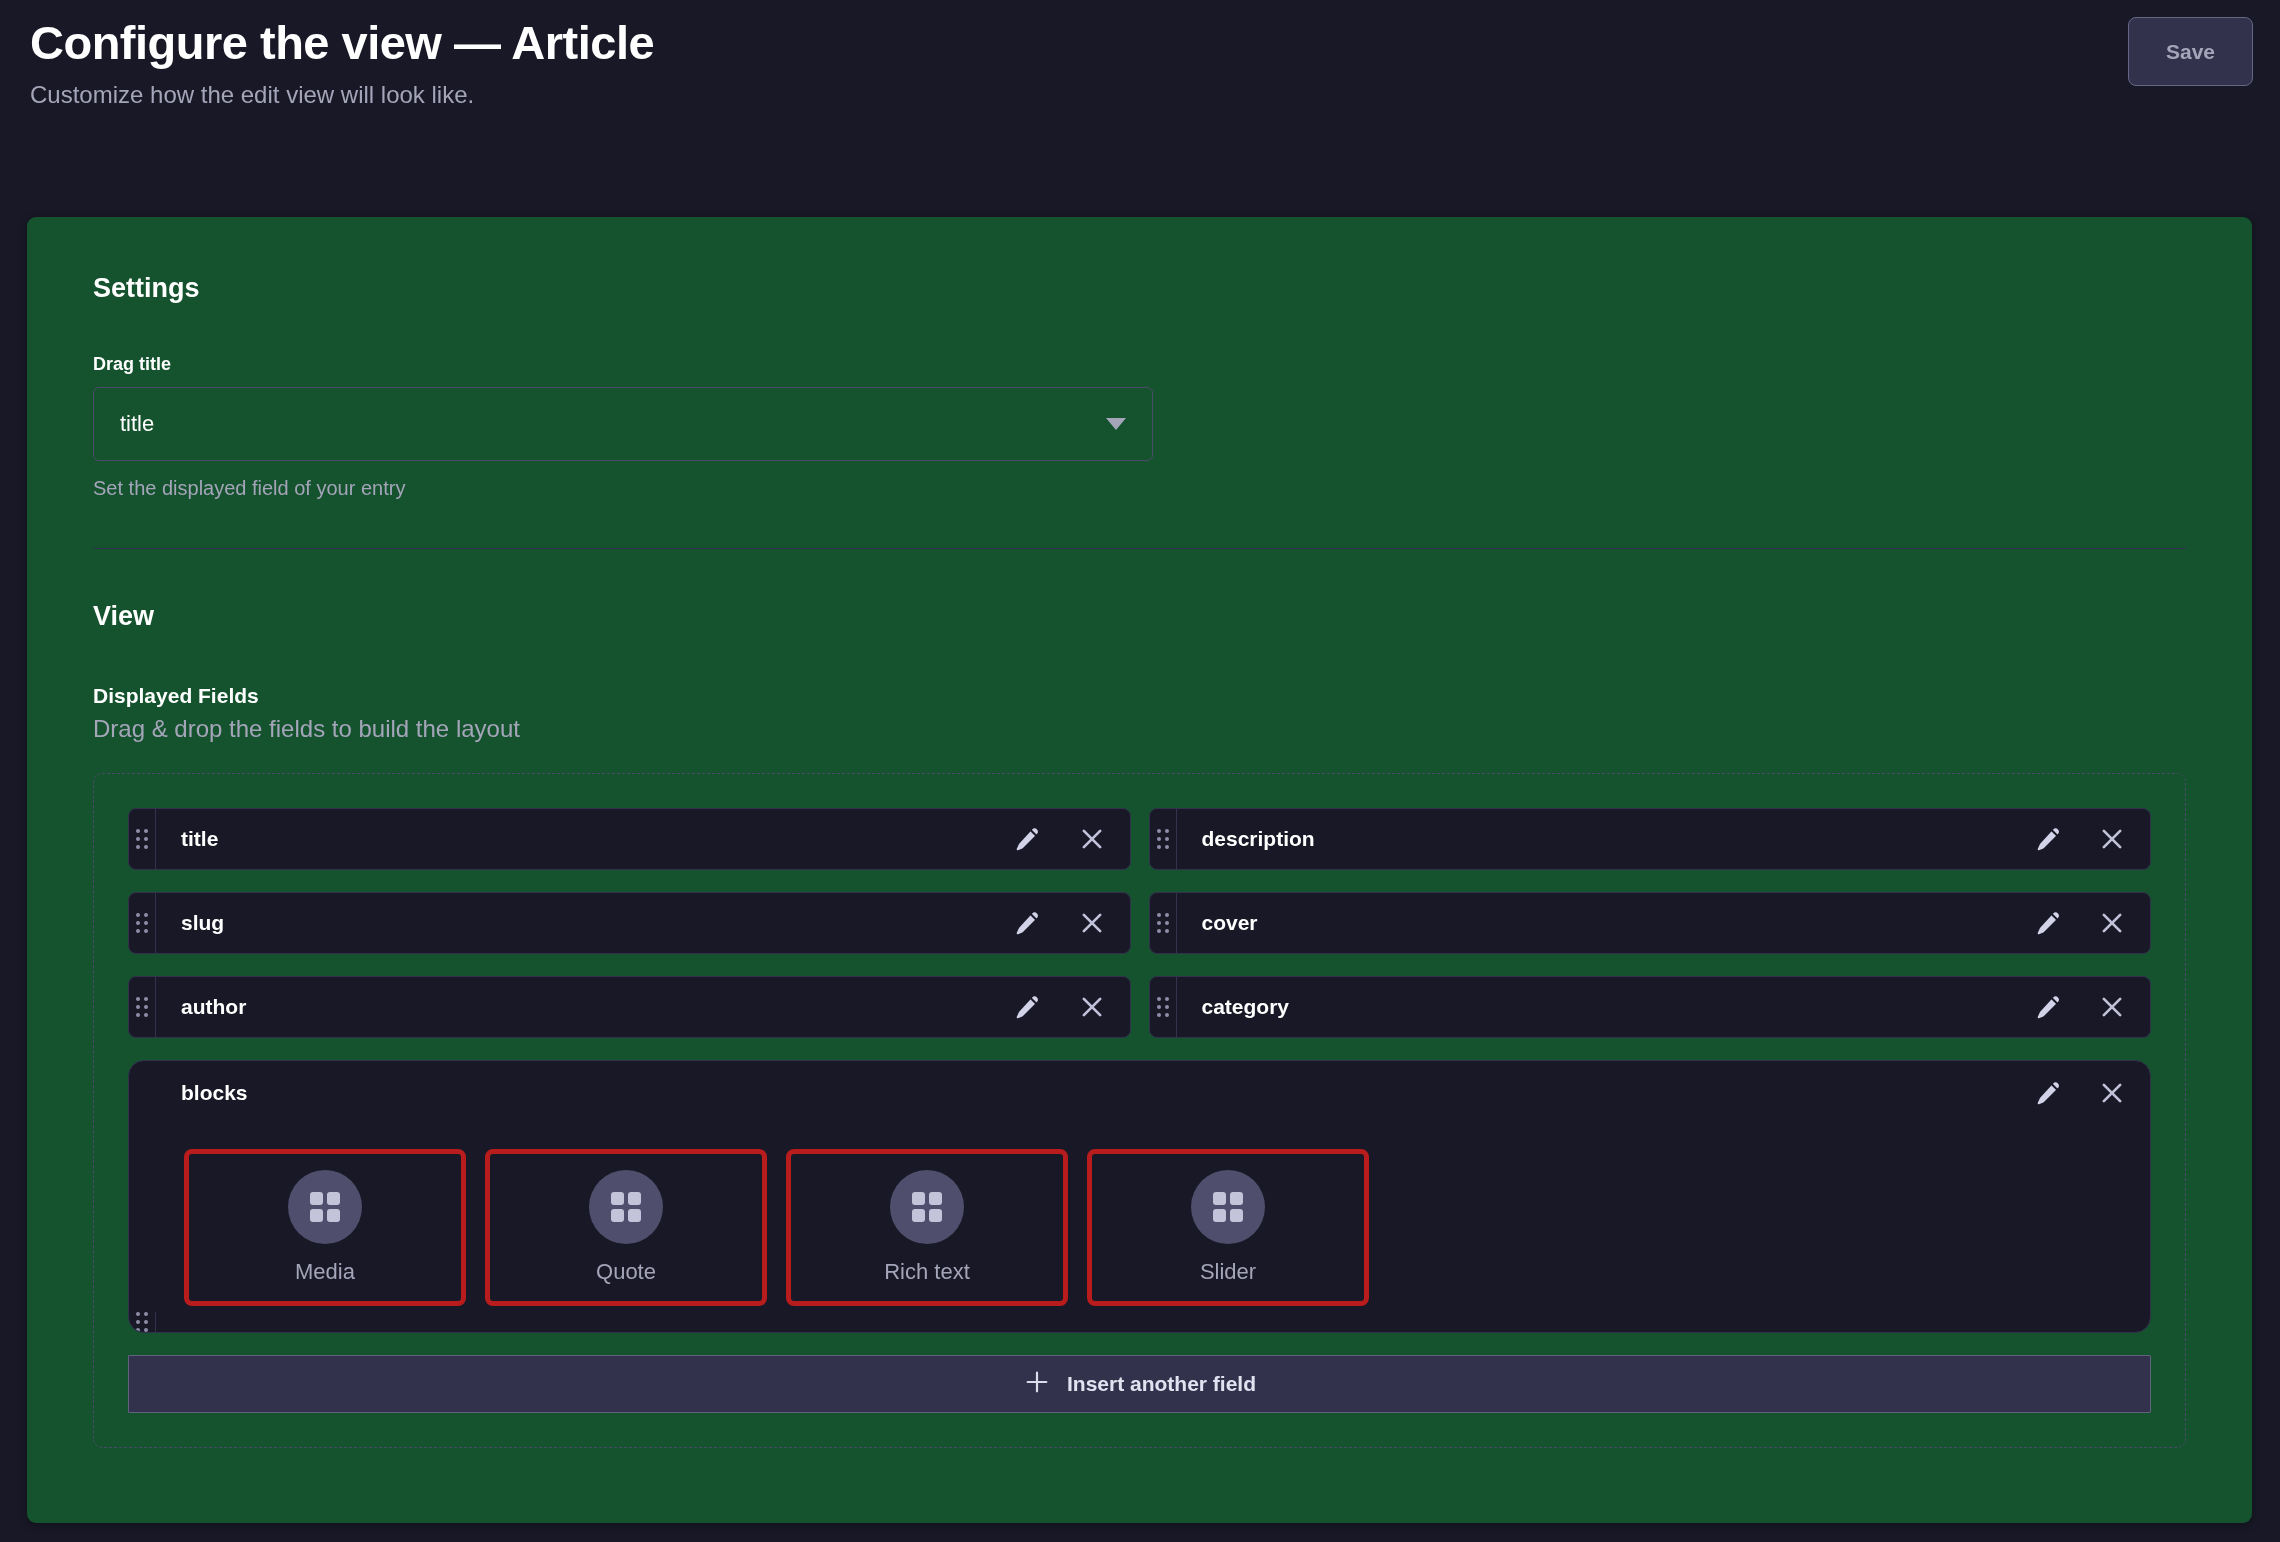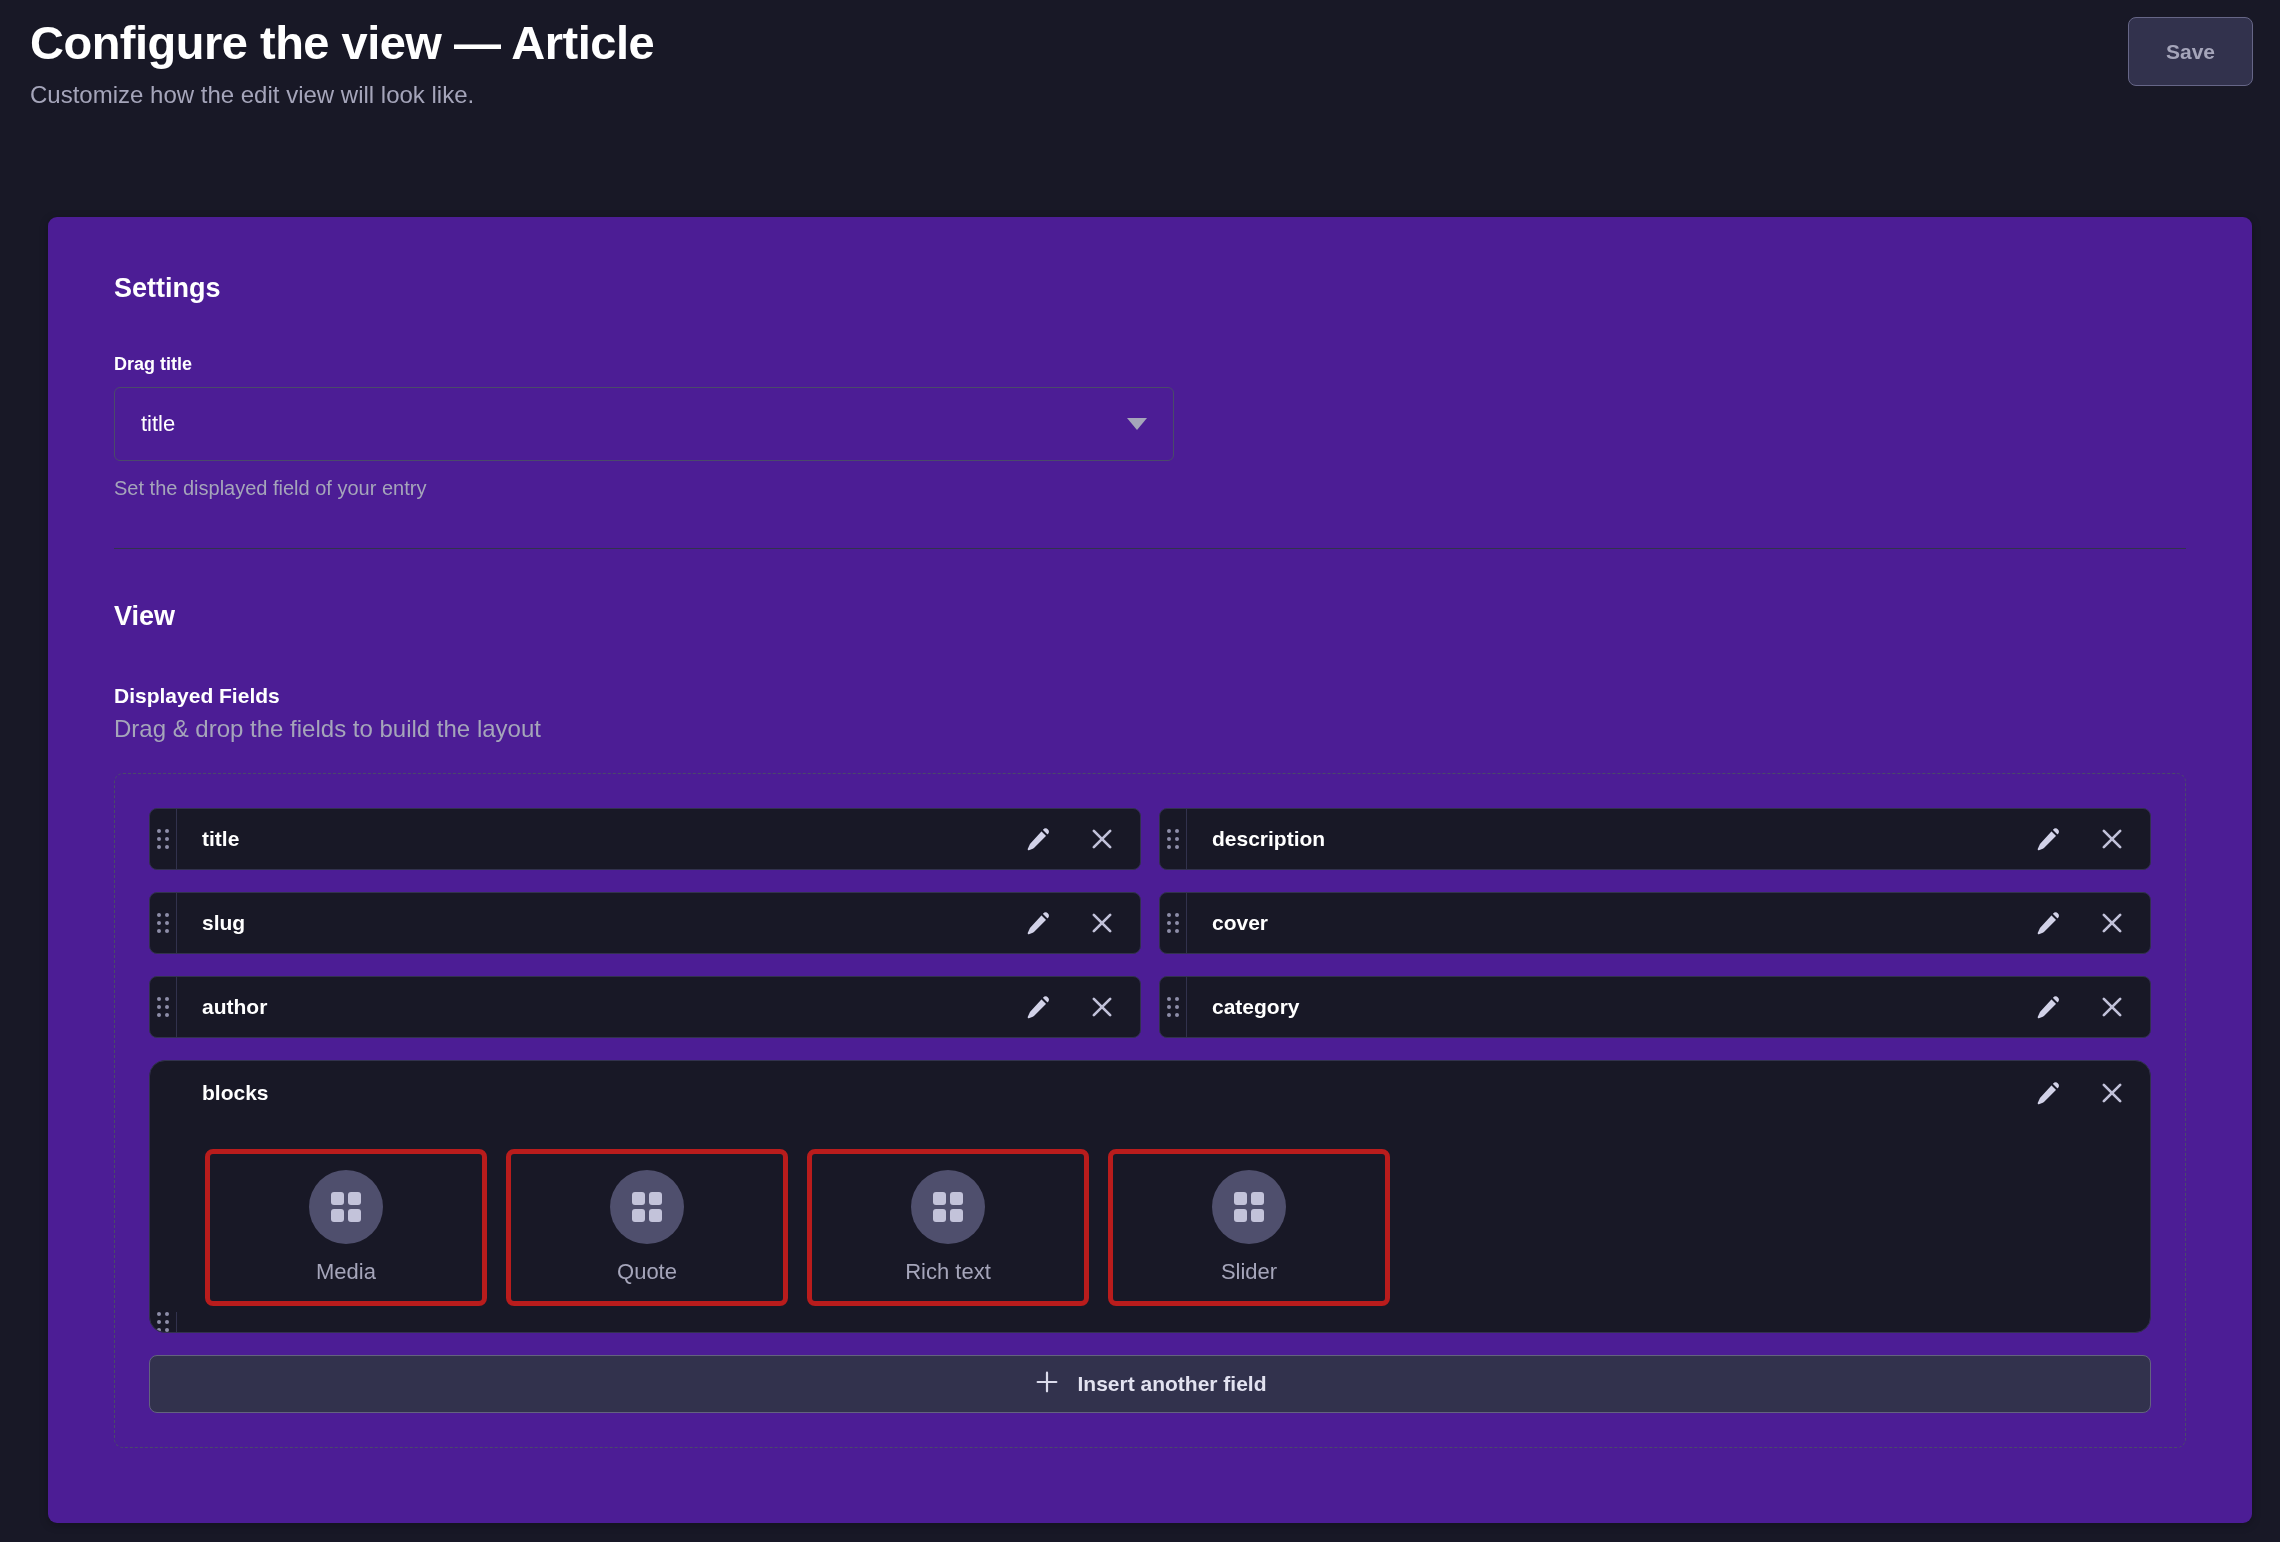--- a/index.html
+++ b/index.html
@@ -25,25 +25,24 @@
     color: #a5a5ba;
     font-family: "Liberation Sans", sans-serif;
     font-size: 21px; font-weight: 600;
     cursor: pointer;
   }
 
   
   .panel {
     position: absolute;
     left: 27px; right: 28px; top: 217px; bottom: 19px;
-    background: #4c1d95;
+    background: #14532d;
     border-radius: 9px;
     padding: 56px 66px 44px 66px;
     box-shadow: 0 2px 8px rgba(0,0,0,0.25);
-    margin-left: 21px;
   }
 
   .section-heading { font-size: 27px; font-weight: 600; color: #ffffff; }
 
   .entry-title-block { margin-top: 50px; }
   .field-label { font-size: 18px; font-weight: 700; color: #ffffff; display: block; }
   .select-box {
     margin-top: 12px;
     width: 1060px; height: 74px;
     border: 1px solid #4a4a6a;
@@ -147,21 +146,21 @@
   .grid-icon { display: grid; grid-template-columns: repeat(2, 13px); grid-auto-rows: 13px; gap: 4px; }
   .grid-icon i { background: #c3c3da; border-radius: 3px; display: block; }
   .component-label { font-size: 22px; color: #a5a5ba; font-family: "Liberation Sans", sans-serif; }
 
   
   .insert-btn {
     margin-top: 22px;
     width: 100%; height: 58px;
     background: #32324d;
     border: 1px solid #63637e;
-    border-radius: 8px;
+    border-radius: 1px;
     display: flex; align-items: center; justify-content: center;
     gap: 16px;
     color: #e2e2f0;
     font-family: "Liberation Sans", sans-serif;
     font-size: 21px; font-weight: 600;
     cursor: pointer;
   }
 </style>
 </head>
 <body>

